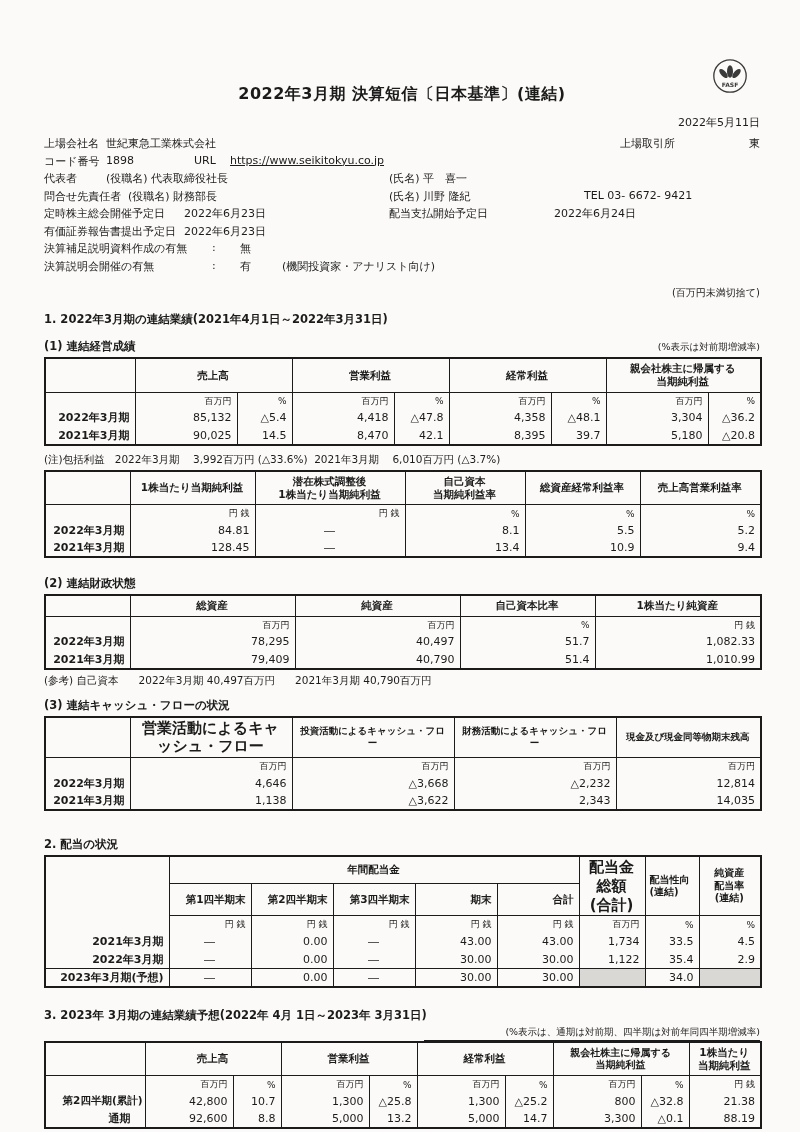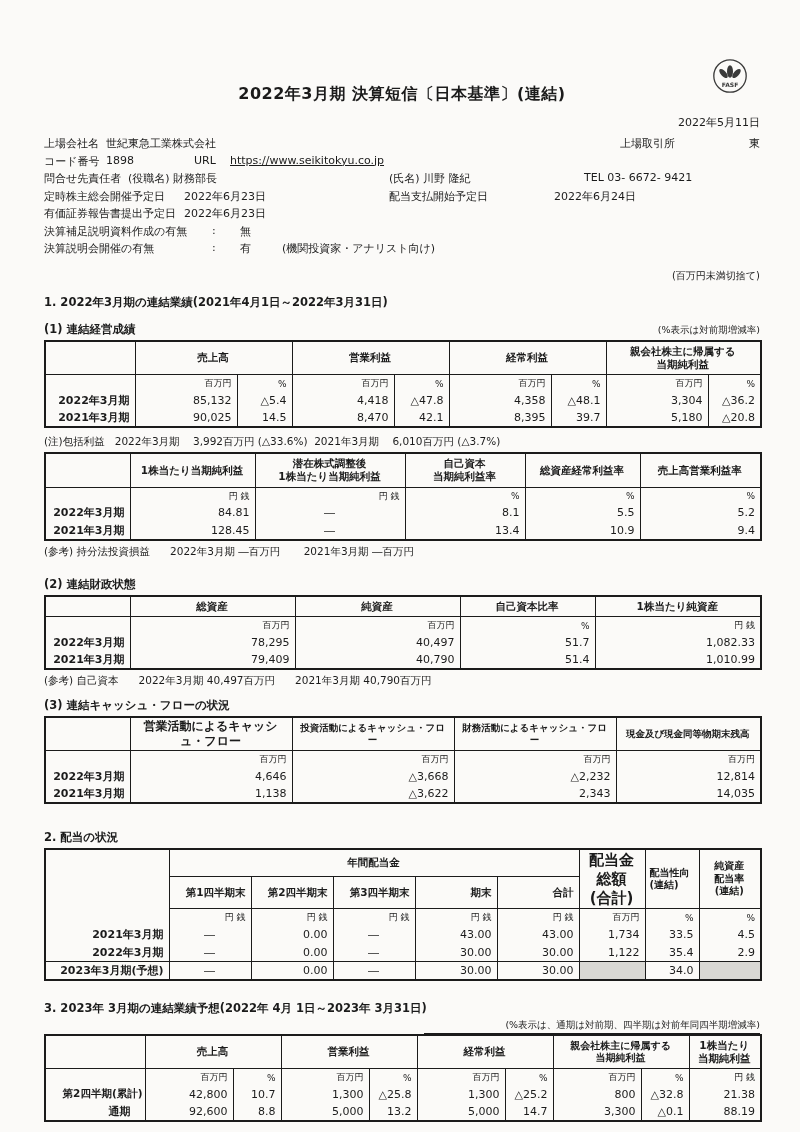--- a/index.html
+++ b/index.html
@@ -110,20 +110,25 @@
       <span style="left:576px">上場取引所</span>
       <span style="right:0">東</span>
     </div>
     <div class="info-line">
       <span class="r0">コード番号</span>
       <span style="left:62px">1898</span>
       <span style="left:150px">URL</span>
       <span style="left:186px" class="u">https://www.seikitokyu.co.jp</span>
     </div>
     <div class="info-line">
+      <span class="r0">代表者</span>
+      <span style="left:62px">(役職名) 代表取締役社長</span>
+      <span style="left:345px">(氏名) 平　喜一</span>
+    </div>
+    <div class="info-line">
       <span class="r0">問合せ先責任者</span>
       <span style="left:84px">(役職名) 財務部長</span>
       <span style="left:345px">(氏名) 川野 隆紀</span>
       <span style="left:540px">TEL 03- 6672- 9421</span>
     </div>
     <div class="info-line">
       <span class="r0">定時株主総会開催予定日</span>
       <span style="left:140px">2022年6月23日</span>
       <span style="left:345px">配当支払開始予定日</span>
       <span style="left:510px">2022年6月24日</span>
@@ -251,21 +256,20 @@
     <tr class="data">
       <td class="lbl">2021年3月期</td>
       <td>128.45</td>
       <td style="text-align:center">―</td>
       <td>13.4</td>
       <td>10.9</td>
       <td>9.4</td>
     </tr>
   </tbody>
     </table>
-  <div class="footnote" style="margin-top:4px">(参考) 持分法投資損益      2022年3月期 ―百万円       2021年3月期 ―百万円</div>
 
   <div class="sub-heading" style="margin-top:18px">(2) 連結財政状態</div>
   <table class="fin">
     <colgroup>
         <col style="width:85px">
         <col style="width:165px">
         <col style="width:165px">
         <col style="width:135px">
         <col style="width:166px">
       </colgroup>
@@ -307,21 +311,21 @@
     <colgroup>
         <col style="width:85px">
         <col style="width:162px">
         <col style="width:162px">
         <col style="width:162px">
         <col style="width:145px">
       </colgroup>
     <tbody>
         <tr class="ghead short">
       <th class="lbl"></th>
-      <th style="font-size:12px">営業活動によるキャッシュ・フロー</th>
+      <th style="font-size:15px">営業活動によるキャッシュ・フロー</th>
       <th style="font-size:9.5px">投資活動によるキャッシュ・フロー</th>
       <th style="font-size:9.5px">財務活動によるキャッシュ・フロー</th>
       <th style="font-size:9.5px">現金及び現金同等物期末残高</th>
     </tr>
     <tr class="units">
       <td class="lbl"></td>
       <td>百万円</td>
       <td>百万円</td>
       <td>百万円</td>
       <td>百万円</td>

